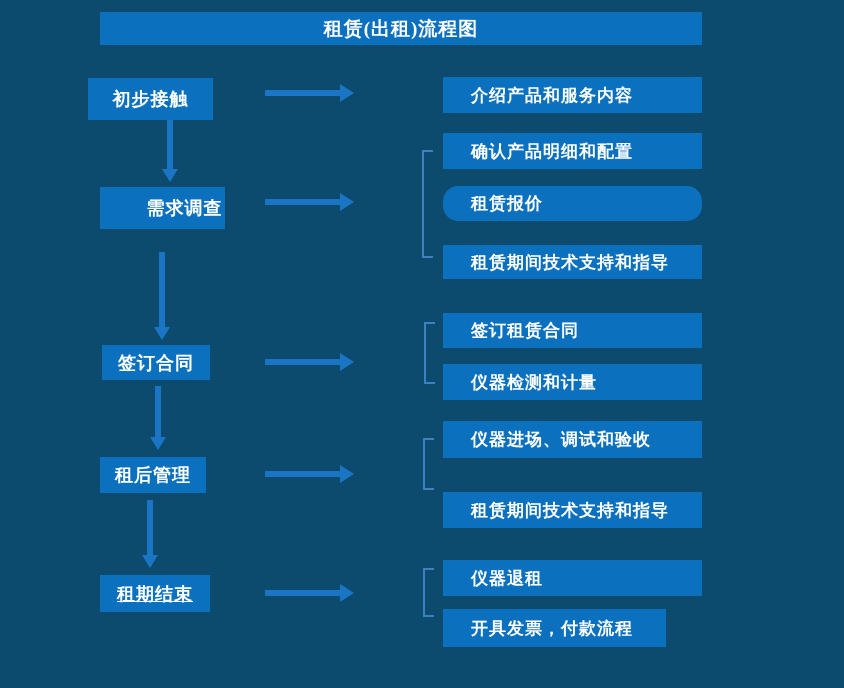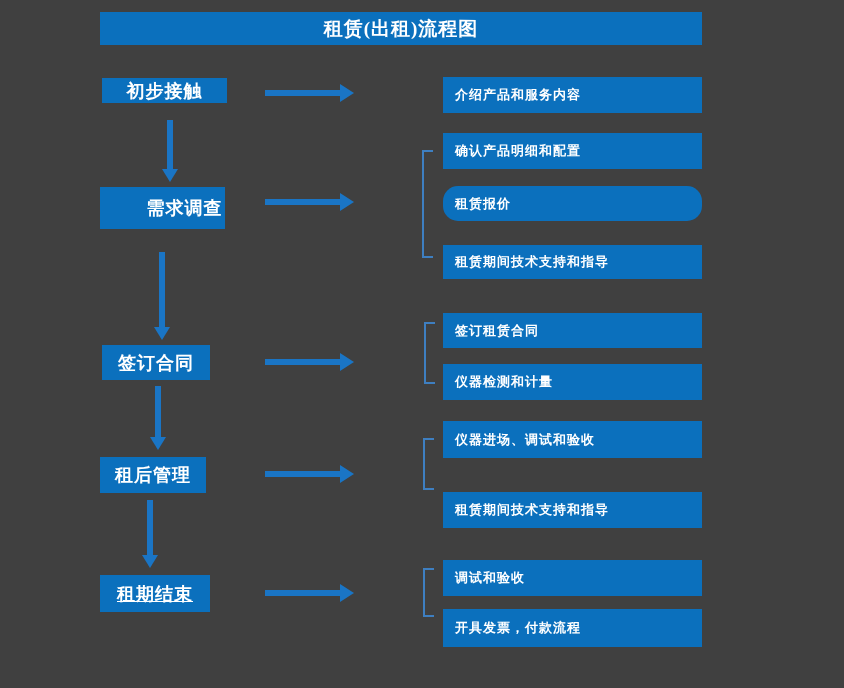--- a/index.html
+++ b/index.html
@@ -10,21 +10,21 @@
   }
   * { margin: 0; padding: 0; box-sizing: border-box; }
   html, body { background: #ffffff; }
   body {
     font-family: "Liberation Serif", "DejaVu Serif", serif;
     width: 844px; height: 688px; overflow: hidden;
   }
   #canvas {
     position: relative;
     width: 844px; height: 688px;
-    background: #404040;
+    background: #0c4a6e;
   }
   .blue-box {
     position: absolute;
     background: var(--box-blue);
     color: var(--text-white);
     font-weight: bold;
     display: flex;
     align-items: center;
     font-size: 18px;
     letter-spacing: 1px;
@@ -32,22 +32,22 @@
     overflow: hidden;
   }
   .title-bar {
     justify-content: center;
     font-size: 19px;
     letter-spacing: 1px;
   }
   .step-box { justify-content: center; }
   .detail-box {
     justify-content: flex-start;
-    padding-left: 12px;
-    font-size: 13px;
+    padding-left: 28px;
+    font-size: 17px;
   }
   .h-arrow {
     position: absolute;
     height: 6px;
     background: var(--arrow-blue);
   }
   .h-arrow::after {
     content: "";
     position: absolute;
     right: -14px; top: -6px;
@@ -78,21 +78,21 @@
     border-bottom: 2px solid var(--bracket-blue);
   }
 </style>
 </head>
 <body>
 
 <div id="canvas">
 
   <div class="blue-box title-bar" style="left:100px; top:12px; width:602px; height:33px;">租赁(出租)流程图</div>
 
-  <div class="blue-box step-box" style="left:102px; top:78px; width:125px; height:25px;">初步接触</div>
+  <div class="blue-box step-box" style="left:88px; top:78px; width:125px; height:42px;">初步接触</div>
   <div class="blue-box step-box" style="left:100px; top:187px; width:125px; height:42px;padding-left:44px;">需求调查</div>
   <div class="blue-box step-box" style="left:102px; top:345px; width:108px; height:35px;">签订合同</div>
   <div class="blue-box step-box" style="left:100px; top:457px; width:106px; height:36px;">租后管理</div>
   <div class="blue-box step-box" style="left:100px; top:575px; width:110px; height:37px;text-decoration:underline;">租期结束</div>
 
   <div class="v-arrow" style="left:167px; top:120px; height:49px;"></div>
   <div class="v-arrow" style="left:159px; top:252px; height:75px;"></div>
   <div class="v-arrow" style="left:155px; top:386px; height:51px;"></div>
   <div class="v-arrow" style="left:147px; top:500px; height:55px;"></div>
 
@@ -112,16 +112,16 @@
   <div class="blue-box detail-box" style="left:443px; top:133px; width:259px; height:36px;">确认产品明细和配置</div>
   <div class="blue-box detail-box" style="left:443px; top:186px; width:259px; height:35px;border-radius:15px;">租赁报价</div>
   <div class="blue-box detail-box" style="left:443px; top:245px; width:259px; height:34px;">租赁期间技术支持和指导</div>
 
   <div class="blue-box detail-box" style="left:443px; top:313px; width:259px; height:35px;">签订租赁合同</div>
   <div class="blue-box detail-box" style="left:443px; top:364px; width:259px; height:36px;">仪器检测和计量</div>
 
   <div class="blue-box detail-box" style="left:443px; top:421px; width:259px; height:37px;">仪器进场、调试和验收</div>
   <div class="blue-box detail-box" style="left:443px; top:492px; width:259px; height:36px;">租赁期间技术支持和指导</div>
 
-  <div class="blue-box detail-box" style="left:443px; top:560px; width:259px; height:36px;">调试和验收</div>
-  <div class="blue-box detail-box" style="left:443px; top:609px; width:259px; height:38px;">开具发票，付款流程</div>
+  <div class="blue-box detail-box" style="left:443px; top:560px; width:259px; height:36px;">仪器退租</div>
+  <div class="blue-box detail-box" style="left:443px; top:609px; width:223px; height:38px;">开具发票，付款流程</div>
 
 </div>
 
 </body></html>

